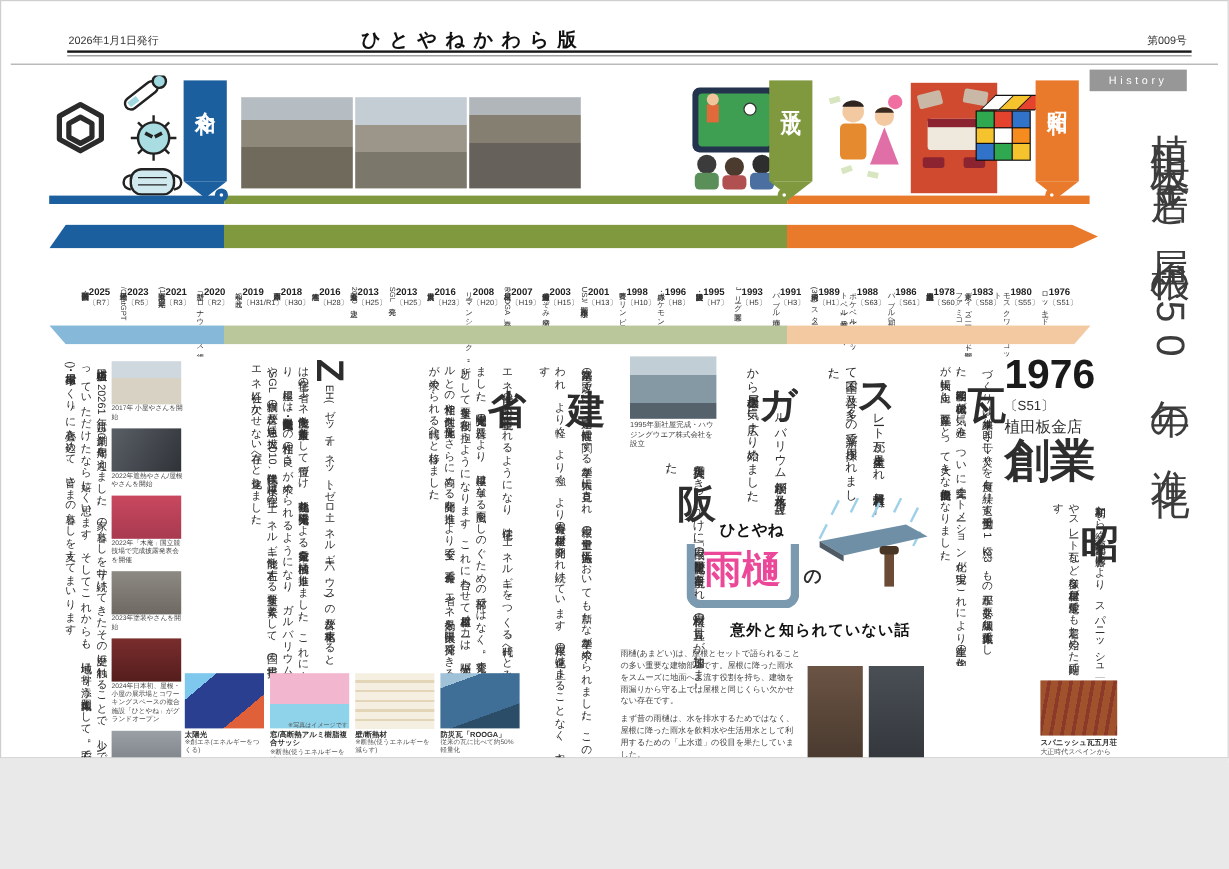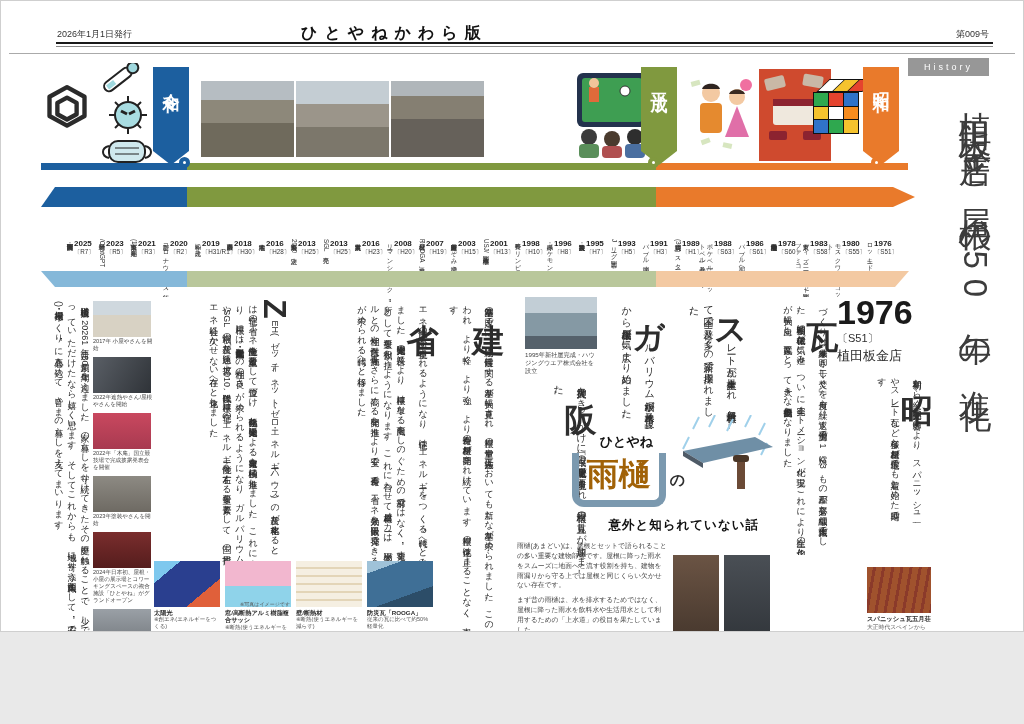--- a/index.html
+++ b/index.html
@@ -116,21 +116,21 @@
   .rp { width:64px; height:46px; }
   .rp1 { background:repeating-linear-gradient(100deg,#a0522d 0 6px,#8b3a2a 6px 9px); }
   .rp2 { background:linear-gradient(#8d9a94,#5f6d68); }
   .rp-t { font-size:6.3px; font-weight:700; margin-top:2px; }
   .rp-b { font-size:5.8px; color:#555; line-height:1.3; margin-bottom:5px; }
 
   
   .amadoi { position:absolute; left:458px; top:420px; width:312px; height:286px; }
   .am-kicker { position:absolute; right:118px; top:12px; font-size:13px; font-weight:700; color:#111; }
   .am-title-row { position:absolute; right:86px; top:32px; }
-  .am-title { display:inline-block; font-size:32px; font-weight:800; color:#a16207; padding:0 8px 3px;
+  .am-title { display:inline-block; font-size:32px; font-weight:800; color:#ec4899; padding:0 8px 3px;
               border-left:7px solid #7b99af; border-right:7px solid #7b99af; border-bottom:7px solid #7b99af;
               border-radius:0 0 12px 12px; }
   .am-no { font-size:15px; font-weight:700; margin-left:4px; }
   .am-sub { position:absolute; right:12px; top:96px; font-size:12.5px; font-weight:700; letter-spacing:1px; color:#111; }
   .am-illust { position:absolute; right:-4px; top:-6px; }
   .am-body { position:absolute; left:58px; top:120px; width:150px; font-size:6.8px; line-height:1.45; color:#444; }
   .am-body p { margin-bottom:5px; }
   .am-photos { position:absolute; left:214px; top:134px; display:flex; gap:5px; }
   .am-photos figure { width:46px; }
   .am-ph { width:46px; height:104px; }
@@ -479,20 +479,21 @@
         <div class="yera">〔S51〕</div>
       </div>
     </div>
     </div>
   <div class="band-light"></div>
 
   <section class="founding">
     <div class="f-year">1976</div>
     <div class="f-era">〔S51〕</div>
     <div class="f-company">植田板金店</div>
+    <div class="f-heading">創業</div>
     <div class="f-para"><span class="dc">昭</span><span>和初期から続く外国文化の影響により、スパニッシュ瓦やスレート瓦など多様な屋根材が一般住宅でも定着し始めた時期です。</span></div>
   </section>
 
   <section class="vcol col-kawara"><span class="dc">瓦</span><span>づくりは本来「練り・叩き・干し・焚く」を何度も繰り返す重労働で、1窯に23もの工程が必要な繊細な職人作業でした。昭和後期に機械化が一気に進み、ついに完全オートメーション化が実現。これにより生産の均一化と省力化が大幅に向上し、瓦産業にとって大きな歴史的転換点となりました。</span></section>
   <section class="vcol col-slate"><span class="dc">ス</span><span>レート瓦が大量生産され、軽量屋根材として全国で普及。多くの新築で採用されました。</span></section>
   <section class="vcol col-galva"><span class="dc">ガ</span><span>ルバリウム鋼板が本格普及。軽さ・耐久性から金属屋根が一気に広まり始めました。</span></section>
   <section class="hanshin">
     <div class="hs-photo"></div>
     <div class="hs-cap">1995年新社屋完成・ハウジングウエア株式会社を設立</div>
     <div class="hs-para"><span class="dc">阪</span><span>神大震災をきっかけに「屋根の軽量化」「耐震化」が重要視され、屋根材の見直しが加速しました。</span></div>

